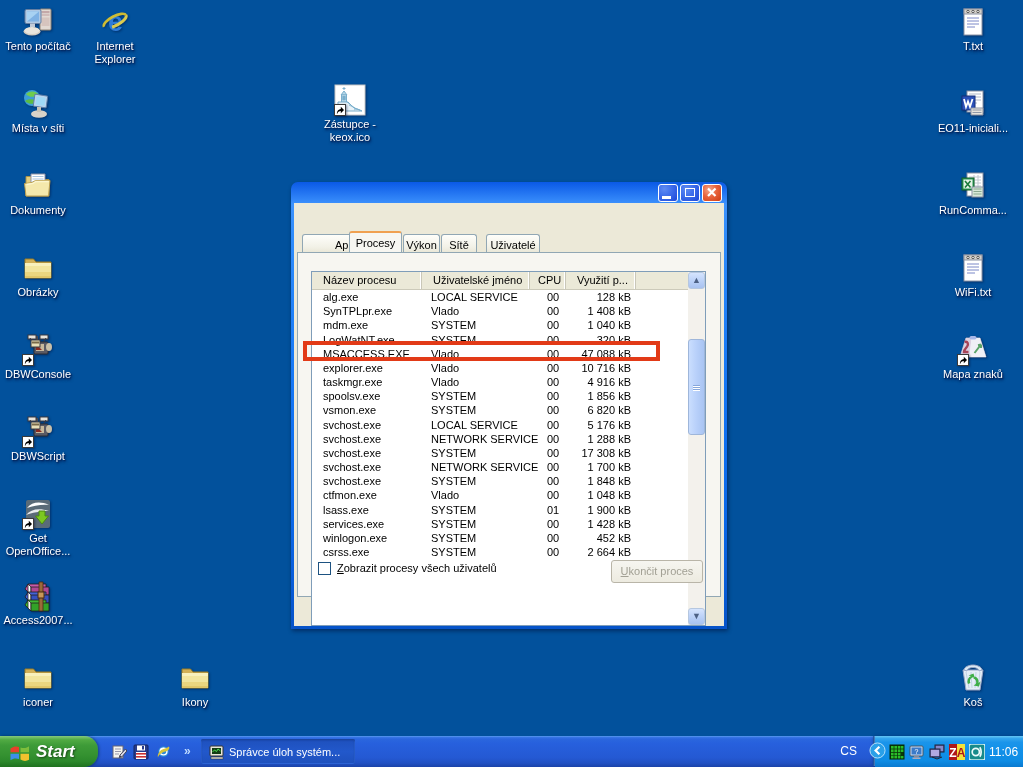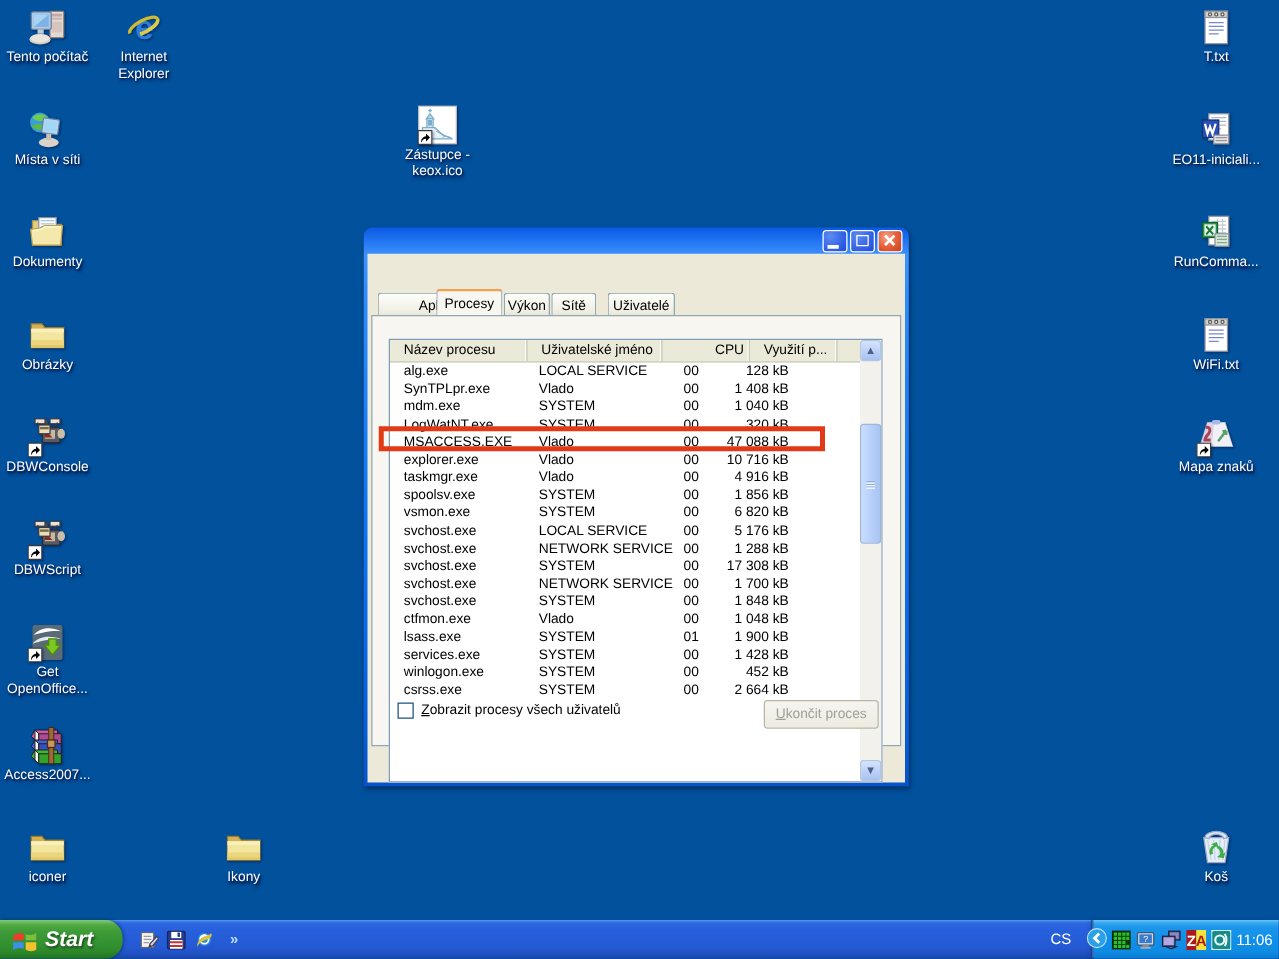--- a/index.html
+++ b/index.html
@@ -364,21 +364,21 @@
     <div class="tab" style="left:8px;width:60px;padding-left:32px;">Aplikace</div>
     <div class="tab active" style="left:55px;width:53px;">Procesy</div>
     <div class="tab" style="left:109px;width:37px;">Výkon</div>
     <div class="tab" style="left:147px;width:36px;">Sítě</div>
     <div class="tab" style="left:192px;width:54px;">Uživatelé</div>
     <div id="tabpage">
       <div id="list">
         <div id="lhead">
           <div class="hc" style="width:110px;">Název procesu</div>
           <div class="hc" style="width:108px;">Uživatelské jméno</div>
-          <div class="hc" style="width:36px;padding-left:8px;margin-left:34px;">CPU</div>
+          <div class="hc" style="width:36px;padding-left:8px;">CPU</div>
           <div class="hc" style="width:70px;">Využití p...</div>
         </div>
         <div id="lbody">
             <div class="lrow">
               <span class="c1">alg.exe</span>
               <span class="c2">LOCAL SERVICE</span>
               <span class="c3">00</span>
               <span class="c4">128 kB</span>
             </div>
             <div class="lrow">
@@ -539,20 +539,29 @@
         <rect x="3" y="12" width="10" height="1.6" fill="#C83232"></rect>
       </svg>
       <svg width="16" height="16" viewBox="0 0 16 16">
         <circle cx="8.5" cy="7.5" r="5.2" fill="#2E8BD8"></circle>
         <path d="M4.5 6.6 h8 a4.2 4.2 0 0 0 -8 0 Z" fill="#fff"></path>
         <circle cx="8.5" cy="7.5" r="3.4" fill="none" stroke="#fff" stroke-width="1.4"></circle>
         <path d="M13.8 2.5 C15.5 4.5 13 7 10.5 7.5 C7.5 8.3 3.5 10.5 3 13.5 C2 10.5 4.8 6.5 8 5.3 C11 4.2 12.8 3.5 13.8 2.5 Z" fill="#D8C43A"></path>
       </svg>
     </div>
   <div style="position:absolute;left:184px;top:8px;color:#BFDBFF;font-size:12px;font-weight:bold;">»</div>
+  <div id="taskbtn">
+    <svg width="16" height="16" viewBox="0 0 16 16" style="margin:0 4px 0 8px;">
+        <rect x="1" y="2" width="13" height="10" rx="1" fill="#E8E6DA" stroke="#333"></rect>
+        <rect x="3" y="4" width="9" height="6" fill="#143C14"></rect>
+        <path d="M3.5 8 L5.5 6 L7.5 7.5 L9 5 L11.5 7" stroke="#4FE04F" stroke-width="1" fill="none"></path>
+        <rect x="2" y="13" width="12" height="2" fill="#D8D5C8" stroke="#333" stroke-width=".5"></rect>
+      </svg>
+    <span>Správce úloh systém...</span>
+  </div>
   <div style="position:absolute;right:166px;top:8px;color:#fff;font-size:12px;">CS</div>
   <div id="trayline" style="position:absolute;right:148px;top:0;width:2px;height:30px;background:linear-gradient(90deg,#0E47A0,#7AB6EE);"></div>
     <div id="tray">
     <svg class="tico" style="width:17px;height:17px;position:absolute;left:-7px;top:6px;" viewBox="0 0 18 18">
         <circle cx="9" cy="9" r="8" fill="#2AA0E8" stroke="#BFE4FB"></circle>
         <path d="M11 5 L7 9 L11 13" stroke="#fff" stroke-width="2.4" fill="none"></path>
       </svg>
     <span id="trayicons" style="display:flex;margin-left:13px;gap:3px;">
         <span class="tico"><svg width="16" height="16" viewBox="0 0 16 16">
             <rect x="1" y="1" width="14" height="14" fill="#0A380A" stroke="#042A04"></rect>

